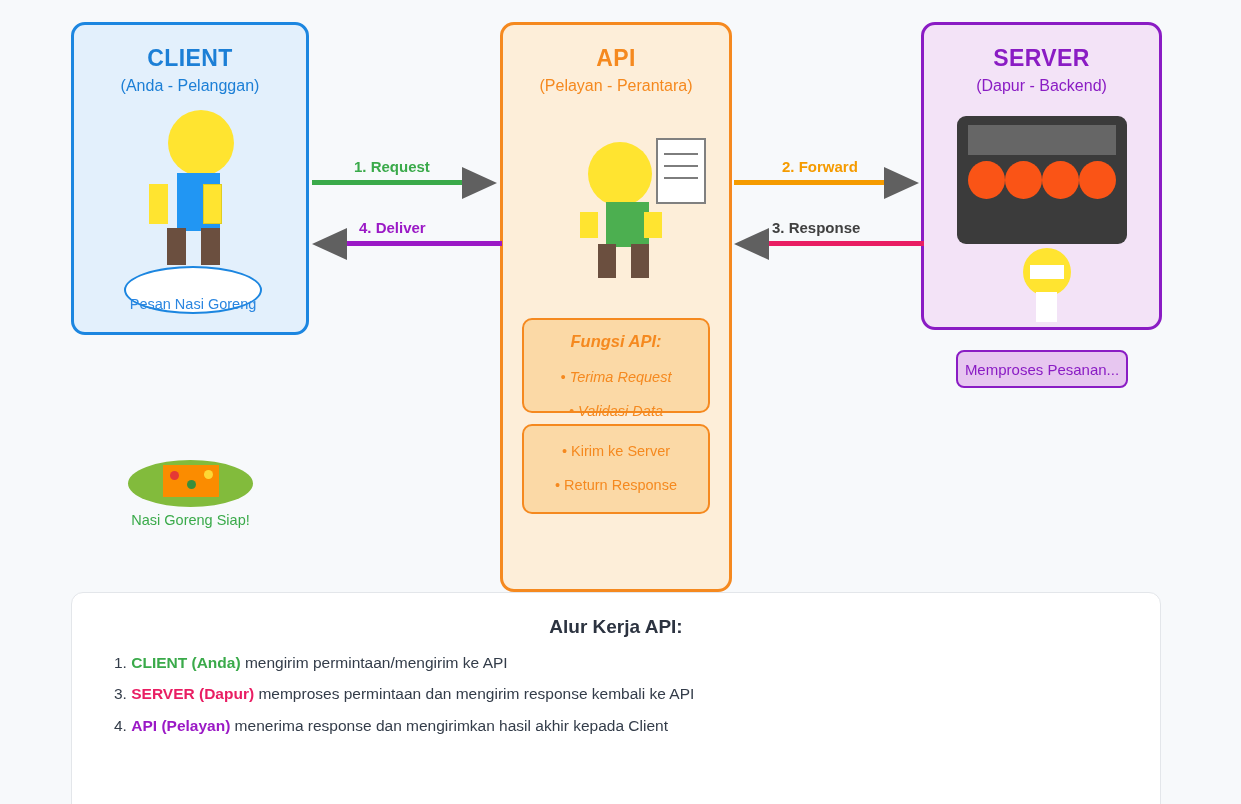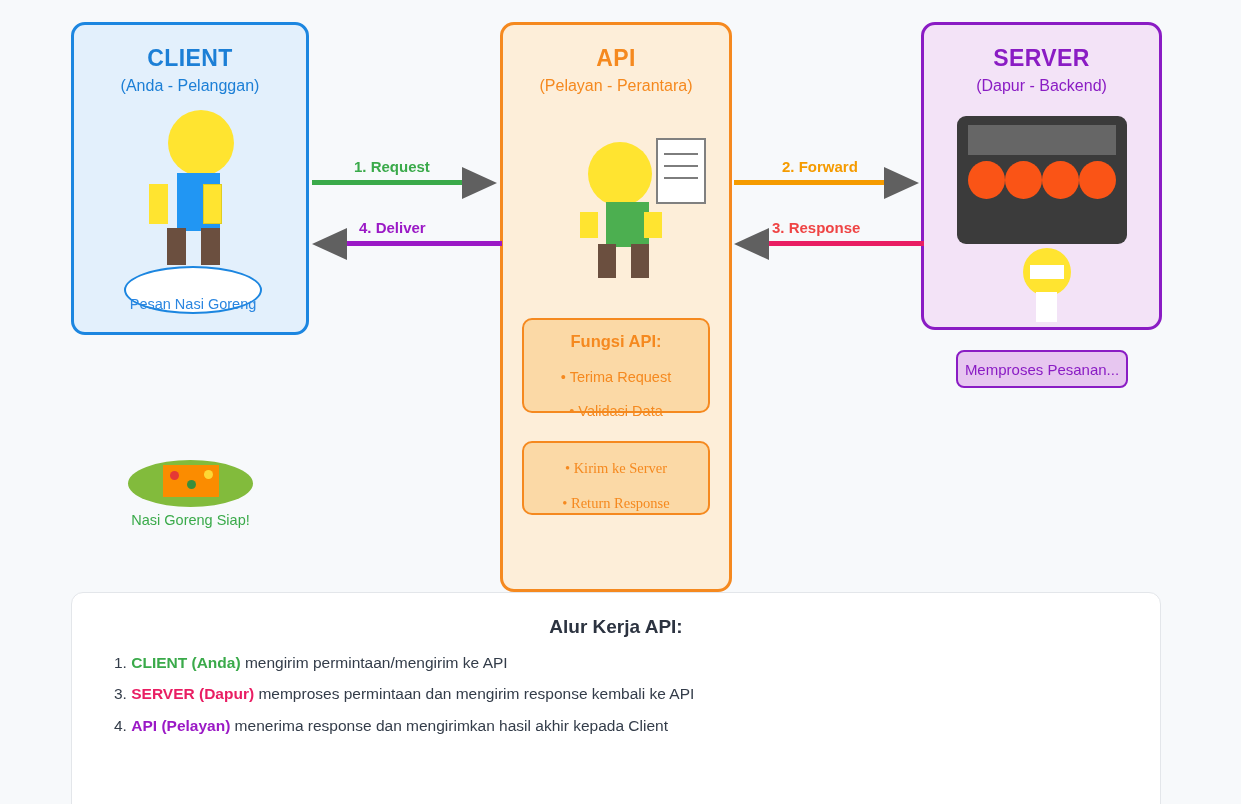--- a/index.html
+++ b/index.html
@@ -120,22 +120,22 @@
     display:flex;align-items:center;justify-content:center;
     color:#8a1cc4;font-size:15px;white-space:nowrap;box-sizing:border-box;
   }
 
   
   .fn-box{
     position:absolute;left:522px;width:188px;
     background:#fbd9a6;border:2px solid #f5891f;border-radius:10px;
     box-sizing:border-box;text-align:center;color:#f5891f;
   }
-  #fn-box-1{top:318px;height:95px;}
-  #fn-box-2{top:441px;height:74px;font-family:Liberation Serif, serif;}
+  #fn-box-1{top:318px;height:95px;font-style:italic;}
+  #fn-box-2{top:424px;height:90px;}
   .fn-title{font-size:16.5px;font-weight:bold;margin-top:12px;}
   .fn-line{font-size:14.5px;margin-top:18px;}
   #fn-box-2 .fn-line:first-child{margin-top:17px;}
 
   
   .arrow{position:absolute;height:0;}
   .arrow .shaft{position:absolute;left:0;top:0;height:5px;}
   .arrow .headtri{
     position:absolute;top:-13px;width:0;height:0;
     border-top:16px solid transparent;border-bottom:16px solid transparent;
@@ -295,21 +295,21 @@
   <div class="arrow" id="arrow-forward">
     <div class="shaft" style="background: rgb(245, 155, 0);"></div>
     <div class="headtri right"></div>
   </div>
   <div class="arrow-label" id="lbl-forward" style="color: rgb(245, 155, 0);">2. Forward</div>
 
   <div class="arrow" id="arrow-response">
     <div class="shaft" style="background: rgb(233, 30, 99);"></div>
     <div class="headtri left"></div>
   </div>
-  <div class="arrow-label" id="lbl-response" style="color: #ef4444; text-align: right;">3. Response</div>
+  <div class="arrow-label" id="lbl-response" style="color: #404040; text-align: right;">3. Response</div>
 
   <div id="nasi-goreng">
     <div class="plate" style="background: rgb(130, 187, 60);"></div>
     <div class="rice" style="background: rgb(251, 140, 0);"></div>
     <div class="dot dot-red"></div>
     <div class="dot dot-green"></div>
     <div class="dot dot-yellow"></div>
     <div class="caption">Nasi Goreng Siap!</div>
   </div>
 

